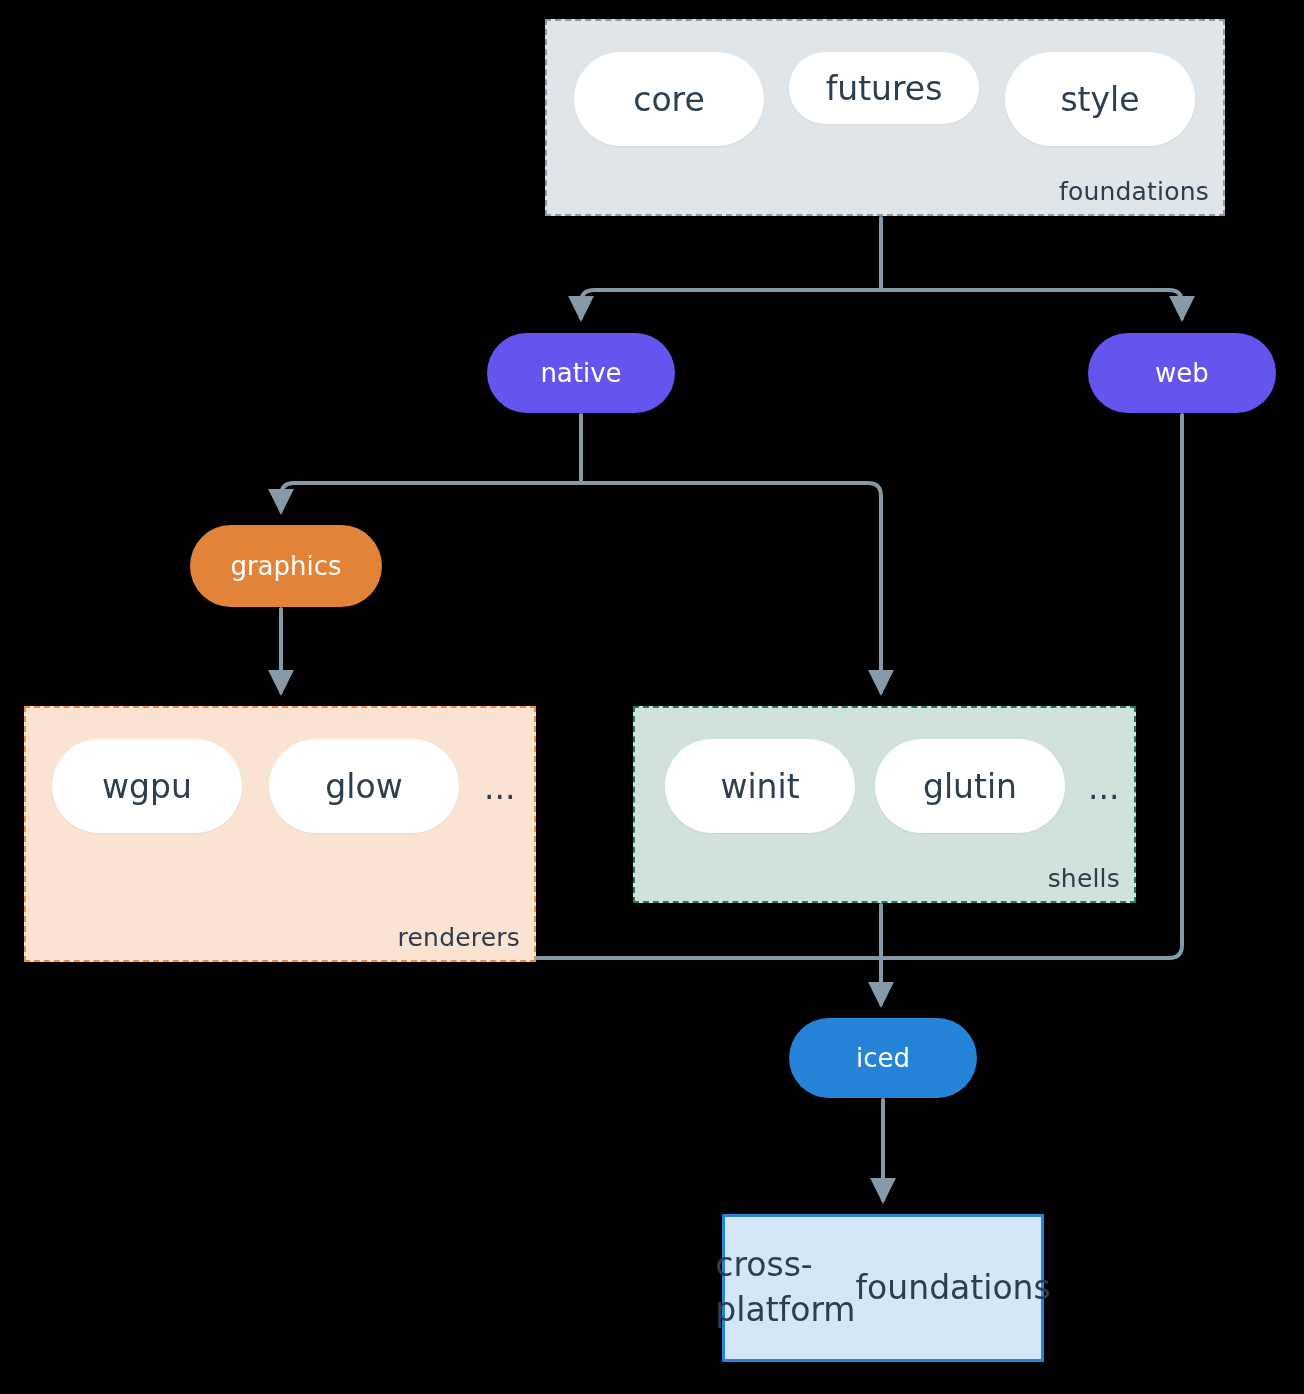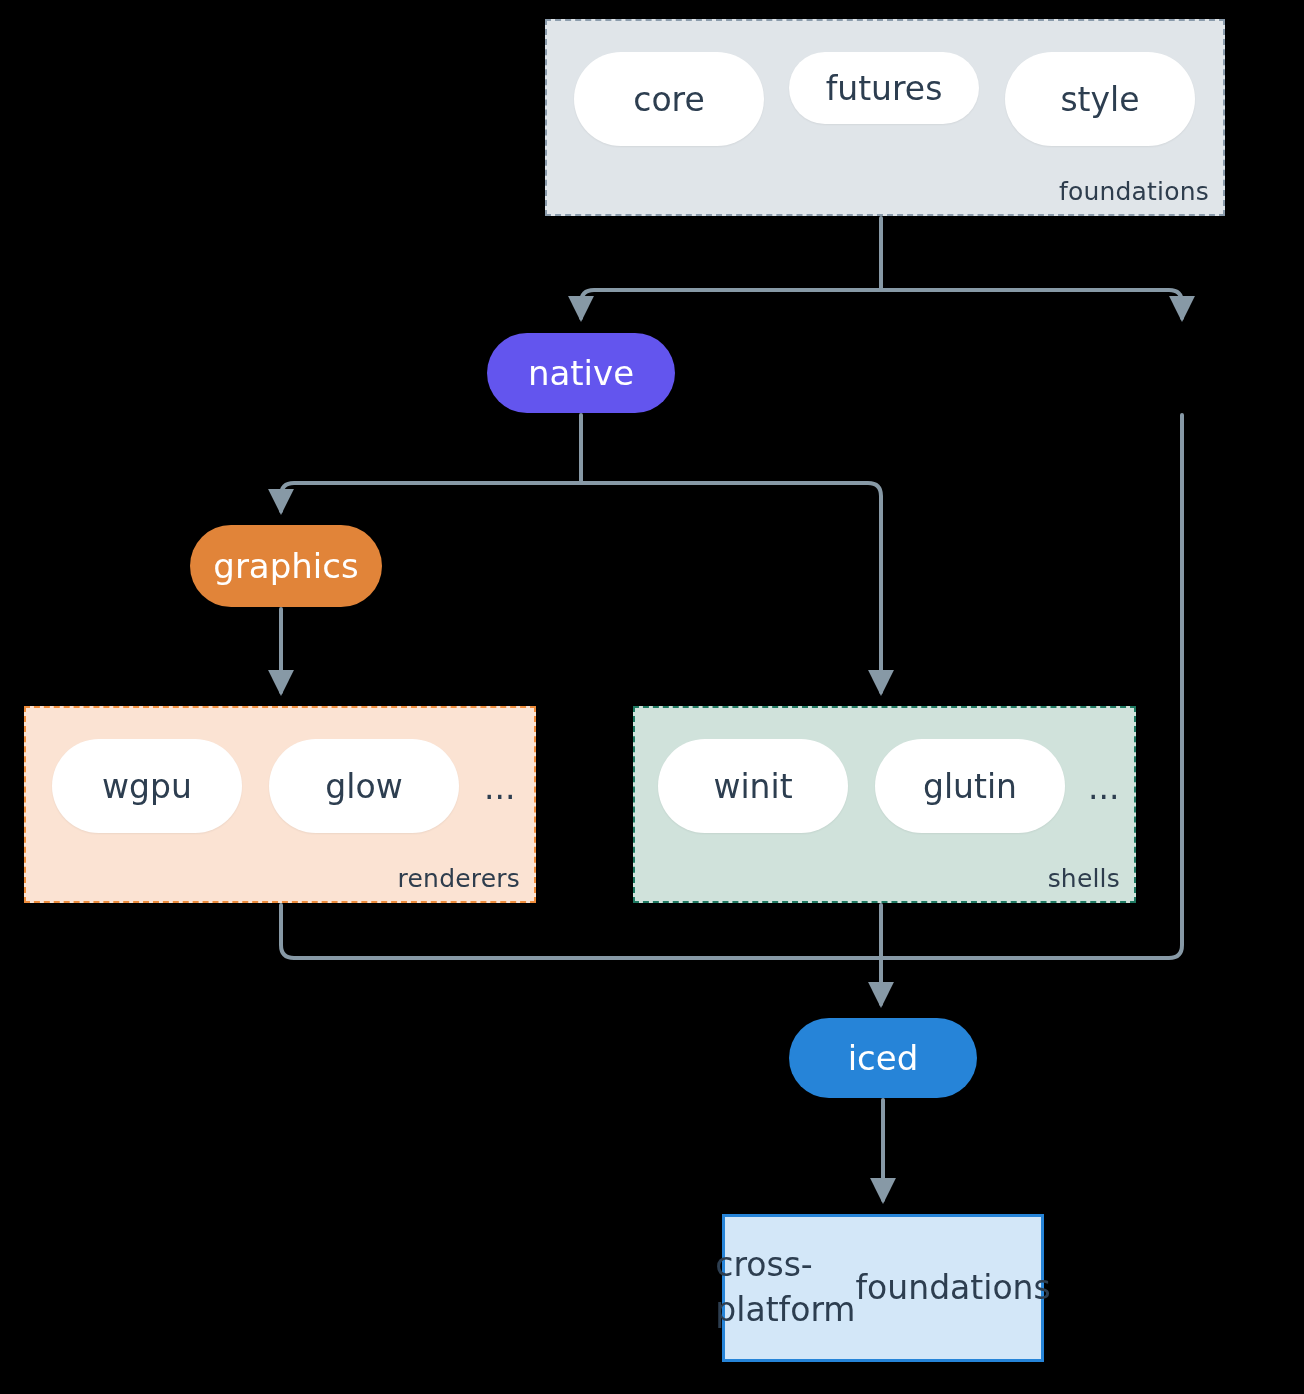--- a/index.html
+++ b/index.html
@@ -40,21 +40,21 @@
     color: #2e3d4d;
     letter-spacing: .2px;
     white-space: nowrap;
   }
   .cluster-foundations {
     left: 545px; top: 19px; width: 680px; height: 197px;
     background: #e0e5e9;
     border: 2px dashed #8a9bab;
   }
   .cluster-renderers {
-    left: 24px; top: 706px; width: 512px; height: 197px;
+    left: 24px; top: 706px; width: 512px; height: 256px;
     background: #fbe3d3;
     border: 2px dashed #ef8d3c;
   }
   .cluster-shells {
     left: 633px; top: 706px; width: 503px; height: 197px;
     background: #d0e2db;
     border: 2px dashed #1f7a62;
   }
 
   
@@ -78,21 +78,21 @@
   }
 
   
   .node {
     position: absolute;
     display: flex;
     align-items: center;
     justify-content: center;
     border-radius: 60px;
     color: #ffffff;
-    font-size: 34px;
+    font-size: 26px;
     box-sizing: border-box;
   }
   .node-native { left: 487px; top: 333px; width: 188px; height: 80px; background: #6355ee; }
   .node-web    { left: 1088px; top: 333px; width: 188px; height: 80px; background: #6355ee; }
   .node-graphics { left: 190px; top: 525px; width: 192px; height: 82px; background: #e18439; }
   .node-iced   { left: 789px; top: 1018px; width: 188px; height: 80px; background: #2684d8; text-align: center; }
 
   .rect-node {
     position: absolute;
     left: 722px; top: 1214px; width: 322px; height: 148px;
@@ -147,38 +147,41 @@
     </div>
     <div class="pill" style="left:458px; top:31px; width:190px; height:94px;">
       <span>style</span>
     </div>
     <div class="cluster-label">foundations</div>
   </div>
 
   <div class="node node-native">
     <span>native</span>
   </div>
+  <div class="node node-web">
+    <span>web</span>
+  </div>
 
   <div class="node node-graphics">
     <span>graphics</span>
   </div>
 
   <div class="cluster cluster-renderers">
     <div class="pill" style="left:26px; top:31px; width:190px; height:94px;">
       <span>wgpu</span>
     </div>
     <div class="pill" style="left:243px; top:31px; width:190px; height:94px;">
       <span>glow</span>
     </div>
     <div class="ellipsis" style="left:458px; top:63px;">...</div>
     <div class="cluster-label">renderers</div>
   </div>
 
   <div class="cluster cluster-shells">
-    <div class="pill" style="left:23px; top:31px; width:190px; height:94px;">
+    <div class="pill" style="left:30px; top:31px; width:190px; height:94px;">
       <span>winit</span>
     </div>
     <div class="pill" style="left:240px; top:31px; width:190px; height:94px;">
       <span>glutin</span>
     </div>
     <div class="ellipsis" style="left:453px; top:63px;">...</div>
     <div class="cluster-label">shells</div>
   </div>
 
   <div class="node node-iced">

